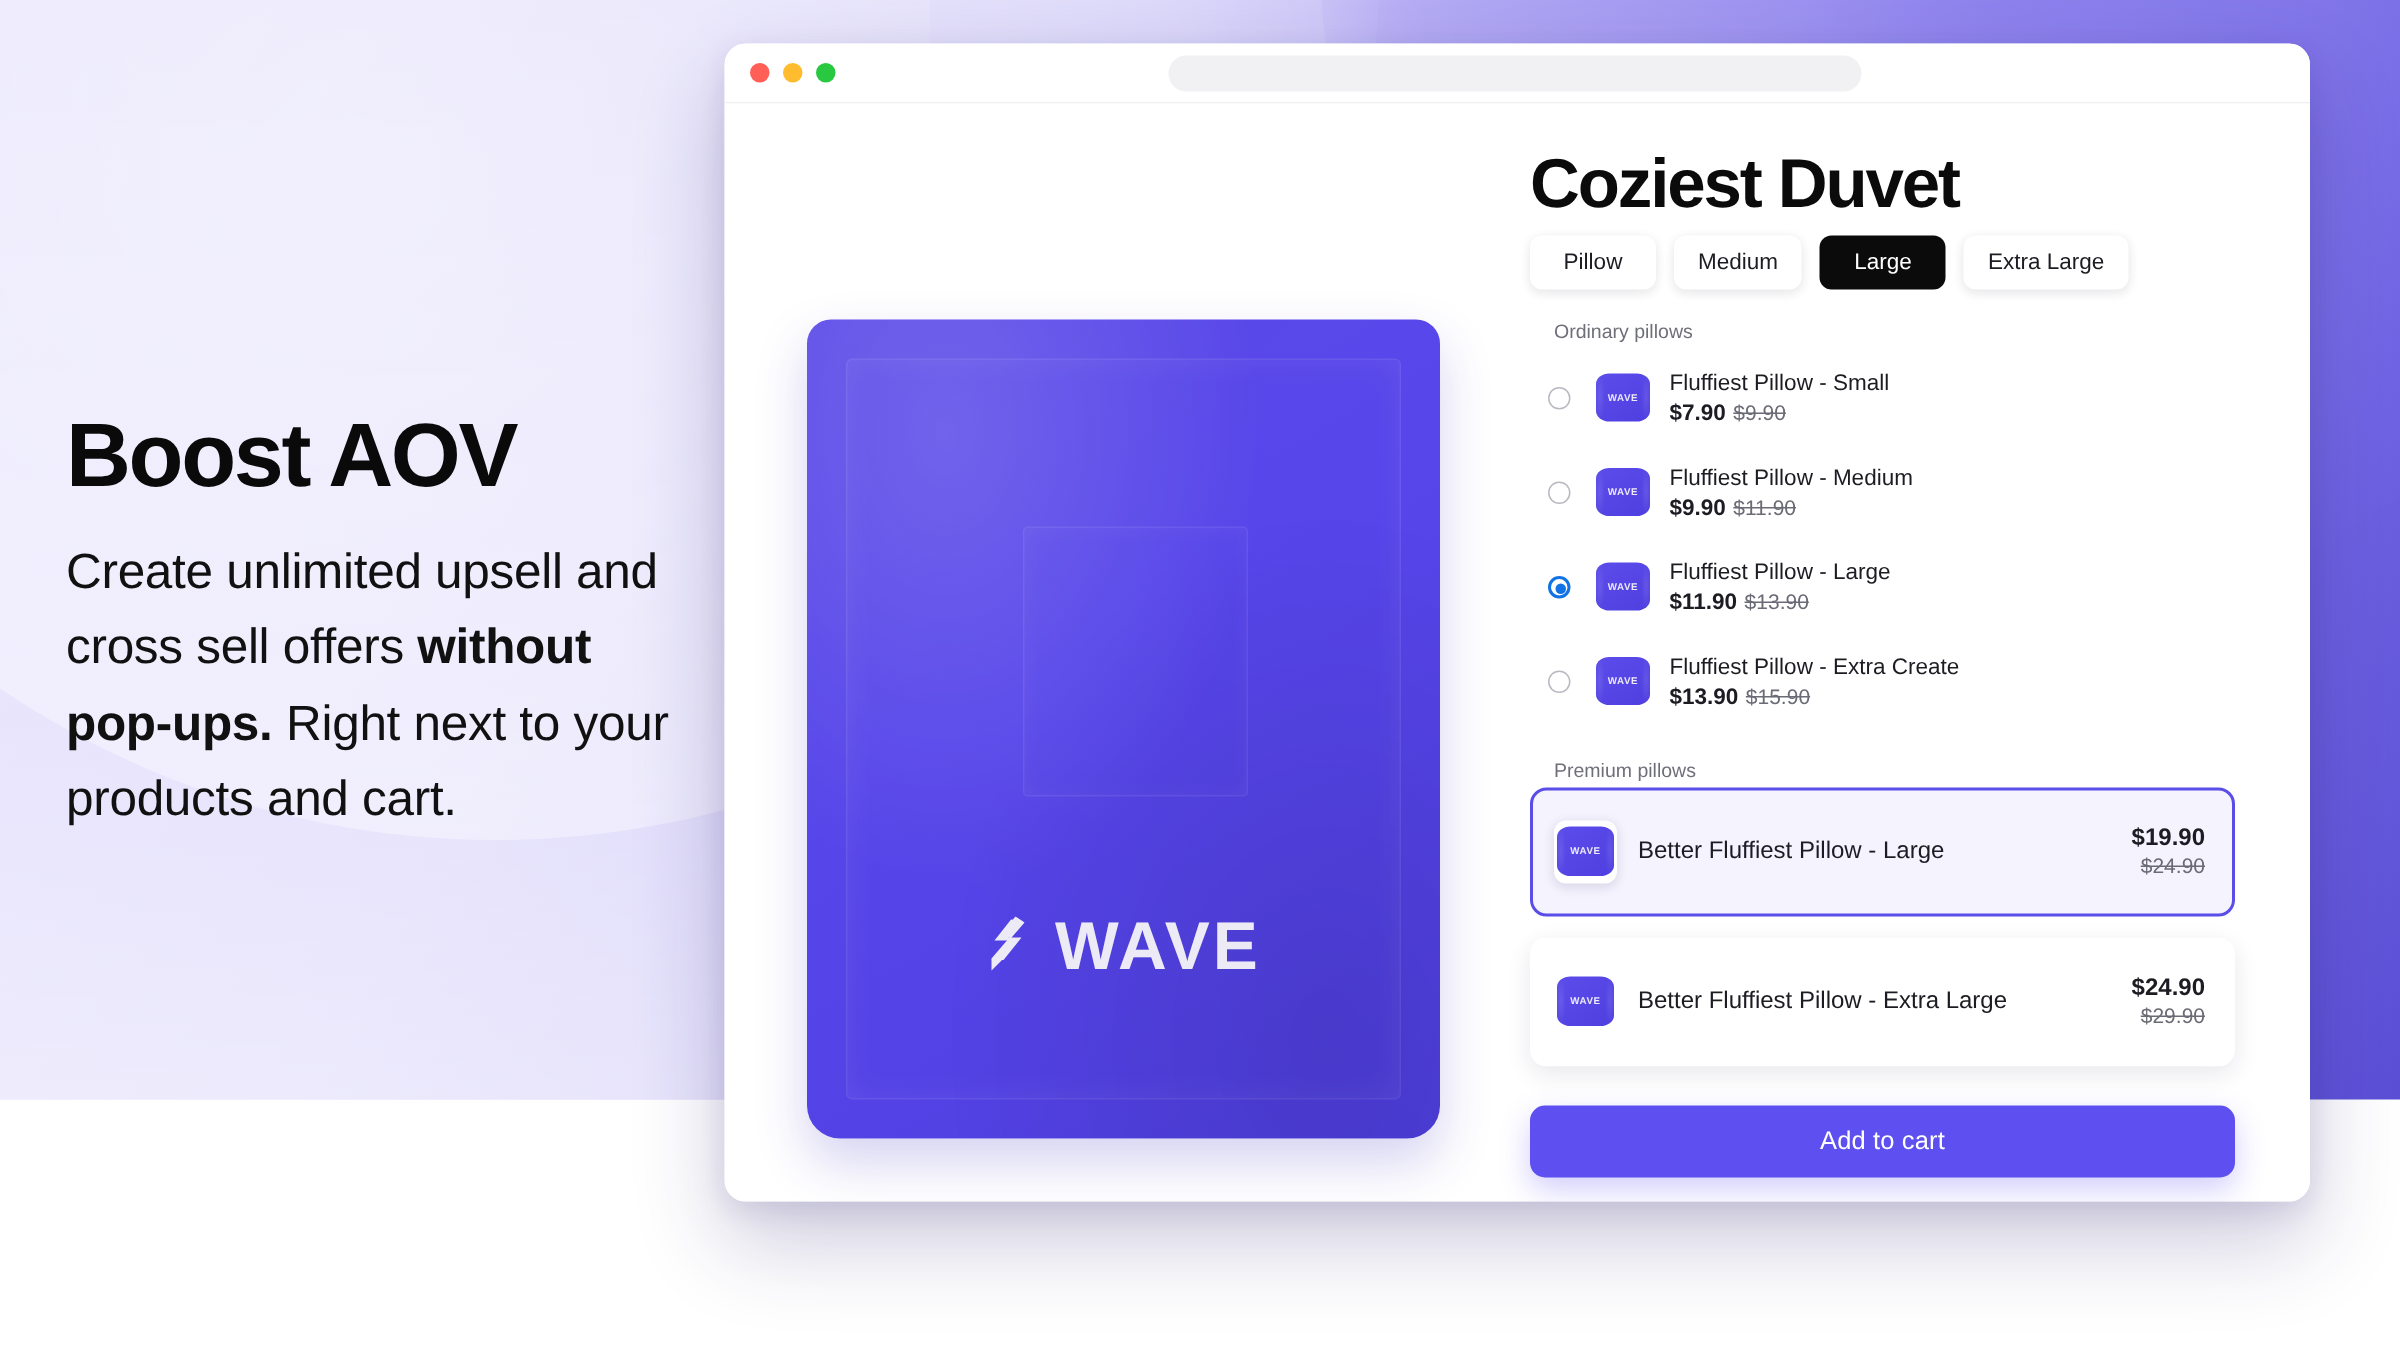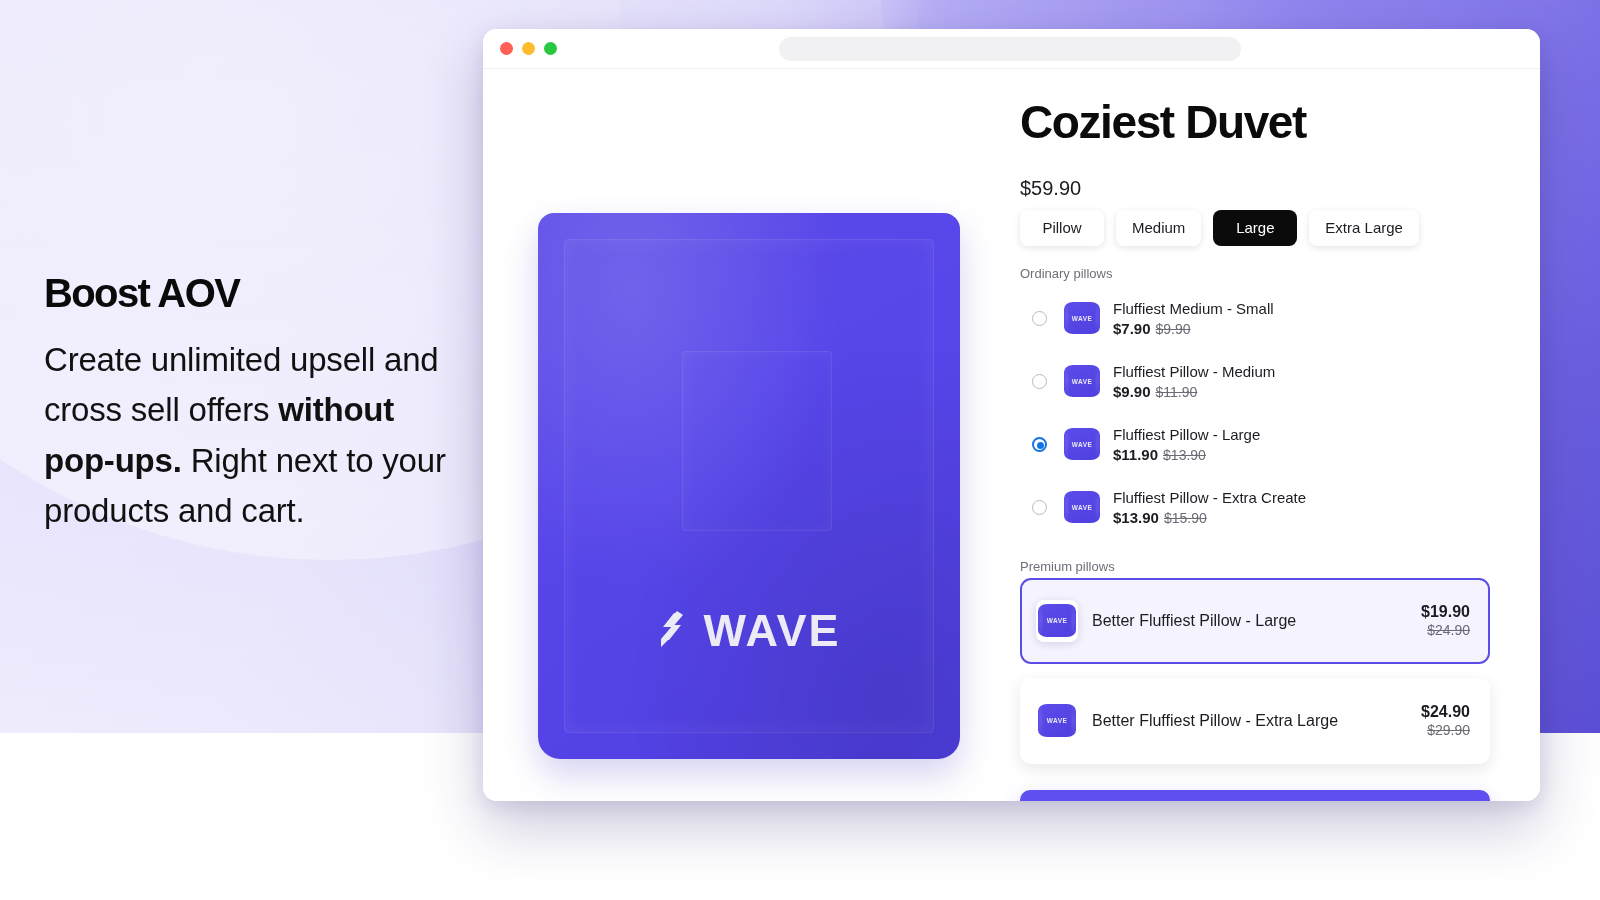--- a/index.html
+++ b/index.html
@@ -27,21 +27,21 @@
     background: radial-gradient(circle at 50% 50%, rgba(120,105,235,0.55) 0%, rgba(120,105,235,0.22) 60%, rgba(120,105,235,0) 75%);
   }
   .bg-fade-left {
     position: absolute; left: 0; top: 0; width: 620px; height: 733px;
     background: linear-gradient(180deg, rgba(255,255,255,0.10) 0%, rgba(255,255,255,0.34) 60%, rgba(255,255,255,0.55) 100%);
   }
 
   
   .copy { position: absolute; left: 44px; top: 272px; width: 420px; }
   .copy h1 {
-    font-size: 40px; line-height: 1.05; font-weight: 700;
+    font-size: 60px; line-height: 1.05; font-weight: 700;
     letter-spacing: -1.6px; color: #0a0a0a;
   }
   .copy p {
     margin-top: 21px; font-size: 33px; line-height: 1.53;
     color: #111111; letter-spacing: -0.2px;
   }
   .copy p b { font-weight: 700; }
 
   
   .window {
@@ -112,21 +112,21 @@
 
   .sizes { display: flex; gap: 12px; margin-top: 10px; }
   .size-btn {
     min-width: 84px; height: 36px; border-radius: 8px; background: #ffffff;
     box-shadow: 0 2px 7px rgba(20,20,50,0.11); display: flex;
     align-items: center; justify-content: center; font-size: 15px; color: #1c1c22;
     padding: 0 16px; white-space: nowrap;
   }
   .size-btn.selected { background: #0b0b0b; color: #ffffff; box-shadow: none; }
 
-  .section-label { margin-top: 20px; font-size: 13px; color: #6f6f7a; }
+  .section-label { margin-top: 20px; font-size: 13px; color: #6f6f7a; margin-left: 16px; }
 
   .opt-list { margin-top: 6px; }
   .opt-row { display: flex; align-items: center; height: 63px; }
   .radio {
     width: 15px; height: 15px; border-radius: 50%;
     border: 1.5px solid #b9b9c2; margin-left: 12px; margin-right: 17px;
     flex: 0 0 auto; background: #fff; position: relative;
   }
   .radio.on { border-color: #1273e6; border-width: 2px; }
   .radio.on::after {
@@ -229,41 +229,40 @@
               <path d="M17 4 L6 18 L15 18 L4 31 L12 31 L24 16 L15 16 L25 5 Z" fill="#eceaf5"></path>
             </svg>
             <div class="wave-text">WAVE</div>
           </div>
         </div>
       </div>
 
       <div class="panel">
 
         <div class="title">Coziest Duvet</div>
-        <div class="price">$59.90</div>
 
         <div class="sizes">
           <div class="size-btn">Pillow</div>
           <div class="size-btn">Medium</div>
           <div class="size-btn selected">Large</div>
           <div class="size-btn">Extra Large</div>
         </div>
 
         <div class="section-label">Ordinary pillows</div>
         <div class="opt-list">
 
           <div class="opt-row">
             <div class="radio"></div>
             <div class="thumb">
               <div class="pillow">
                   <span>WAVE</span>
                 </div>
             </div>
             <div class="opt-text">
-              <div class="opt-name">Fluffiest Medium - Small</div>
+              <div class="opt-name">Fluffiest Pillow - Small</div>
               <div class="opt-prices">
                 <span class="now">$7.90</span><span class="was">$9.90</span>
               </div>
             </div>
           </div>
 
           <div class="opt-row">
             <div class="radio"></div>
             <div class="thumb">
               <div class="pillow">

